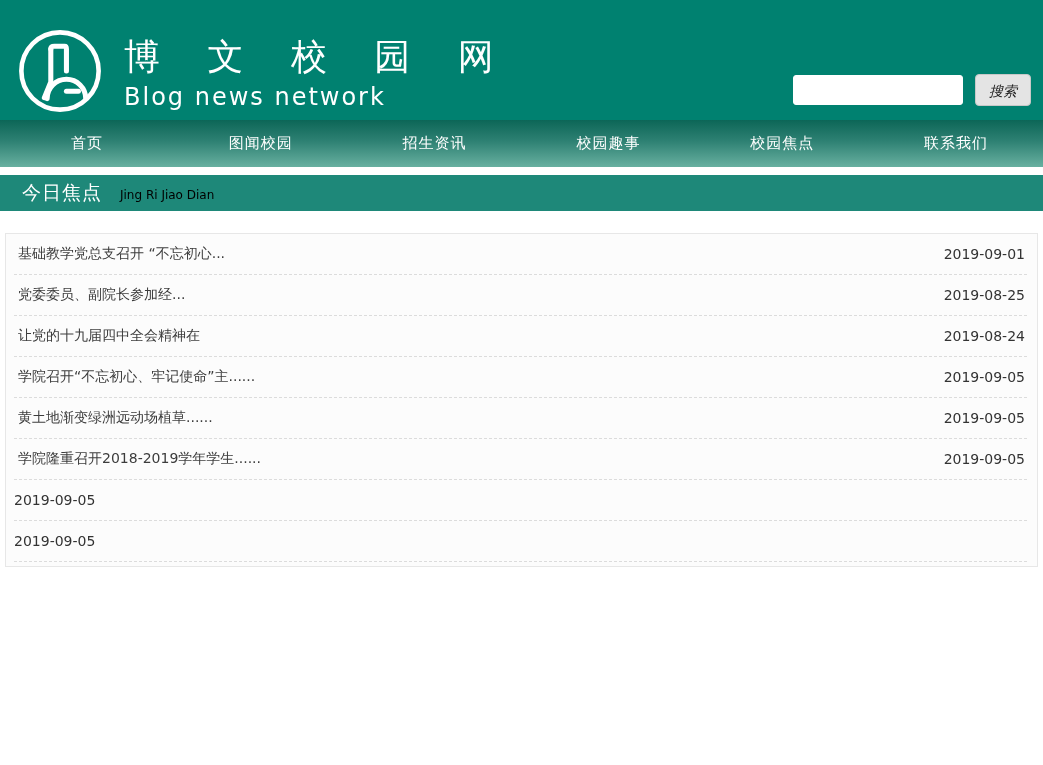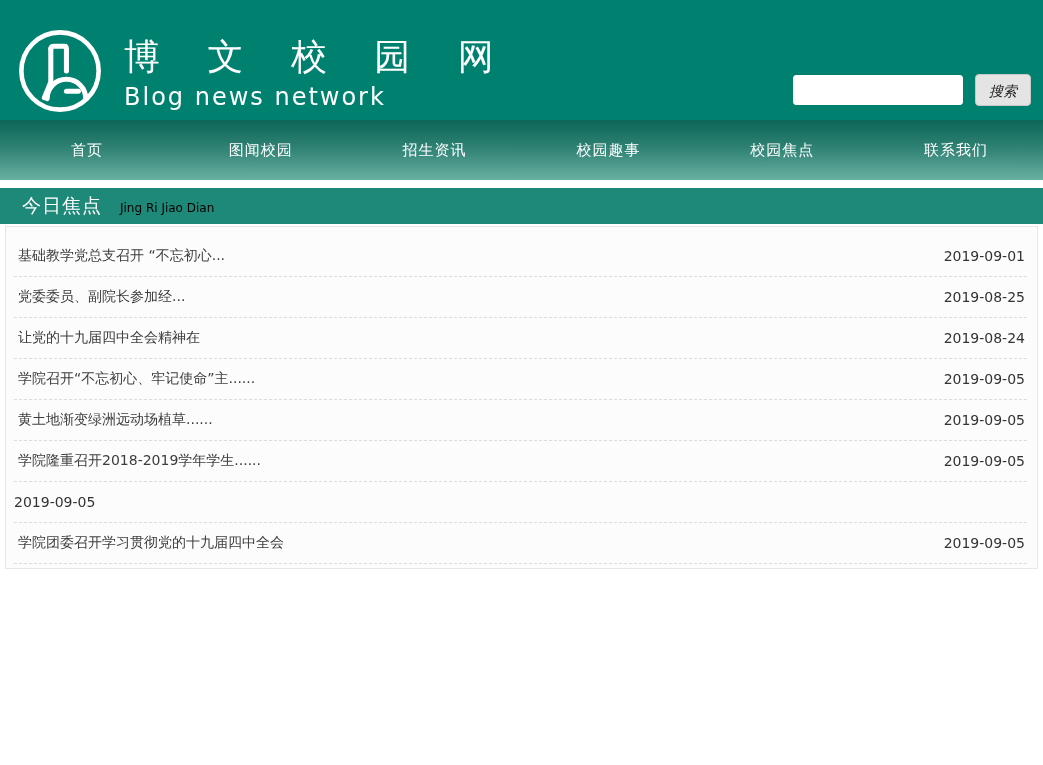--- a/index.html
+++ b/index.html
@@ -64,21 +64,21 @@
     border-radius:4px;
     font-size:14px;
     font-style:italic;
     color:#222222;
     font-family:"DejaVu Serif","Liberation Serif",serif;
     cursor:pointer;
   }
 
   
   .nav {
-    height:60px;
+    height:47px;
     background:linear-gradient(180deg,#0c6657 0%,#2e8173 45%,#68b0a0 100%);
     display:flex;
   }
   .nav-item {
     flex:1 1 0;
     display:flex; align-items:center; justify-content:center;
     color:#ffffff;
     font-size:15px;
     cursor:pointer;
     letter-spacing:1px;
@@ -99,24 +99,24 @@
   }
   .section-sub {
     color:#000000;
     font-size:12px;
     margin-left:18px;
     padding-top:4px;
   }
 
   
   .news-wrap {
-    margin:2px 5px 0 5px;
+    margin:22px 5px 0 5px;
     background:#fcfcfc;
     border:1px solid #e7e7e7;
-    padding:9px 10px 4px 8px;
+    padding:0 10px 4px 8px;
   }
   .news-row {
     height:41px;
     display:flex; align-items:center; justify-content:space-between;
     border-bottom:1px dashed #dcdcdc;
     cursor:pointer;
   }
   .news-title {
     font-size:14px;
     color:#3c3c3c;
@@ -190,16 +190,15 @@
     <span class="news-date">2019-09-05</span>
   </div>
   <div class="news-row">
     <span class="news-title">学院隆重召开2018-2019学年学生......</span>
     <span class="news-date">2019-09-05</span>
   </div>
   <div class="news-row">
     <span class="news-date">2019-09-05</span>
   </div>
   <div class="news-row">
-    <span class="news-title">学院团委召开学习贯彻党的十九届四中全会</span>
     <span class="news-date">2019-09-05</span>
   </div>
 </div>
 
 </body></html>

